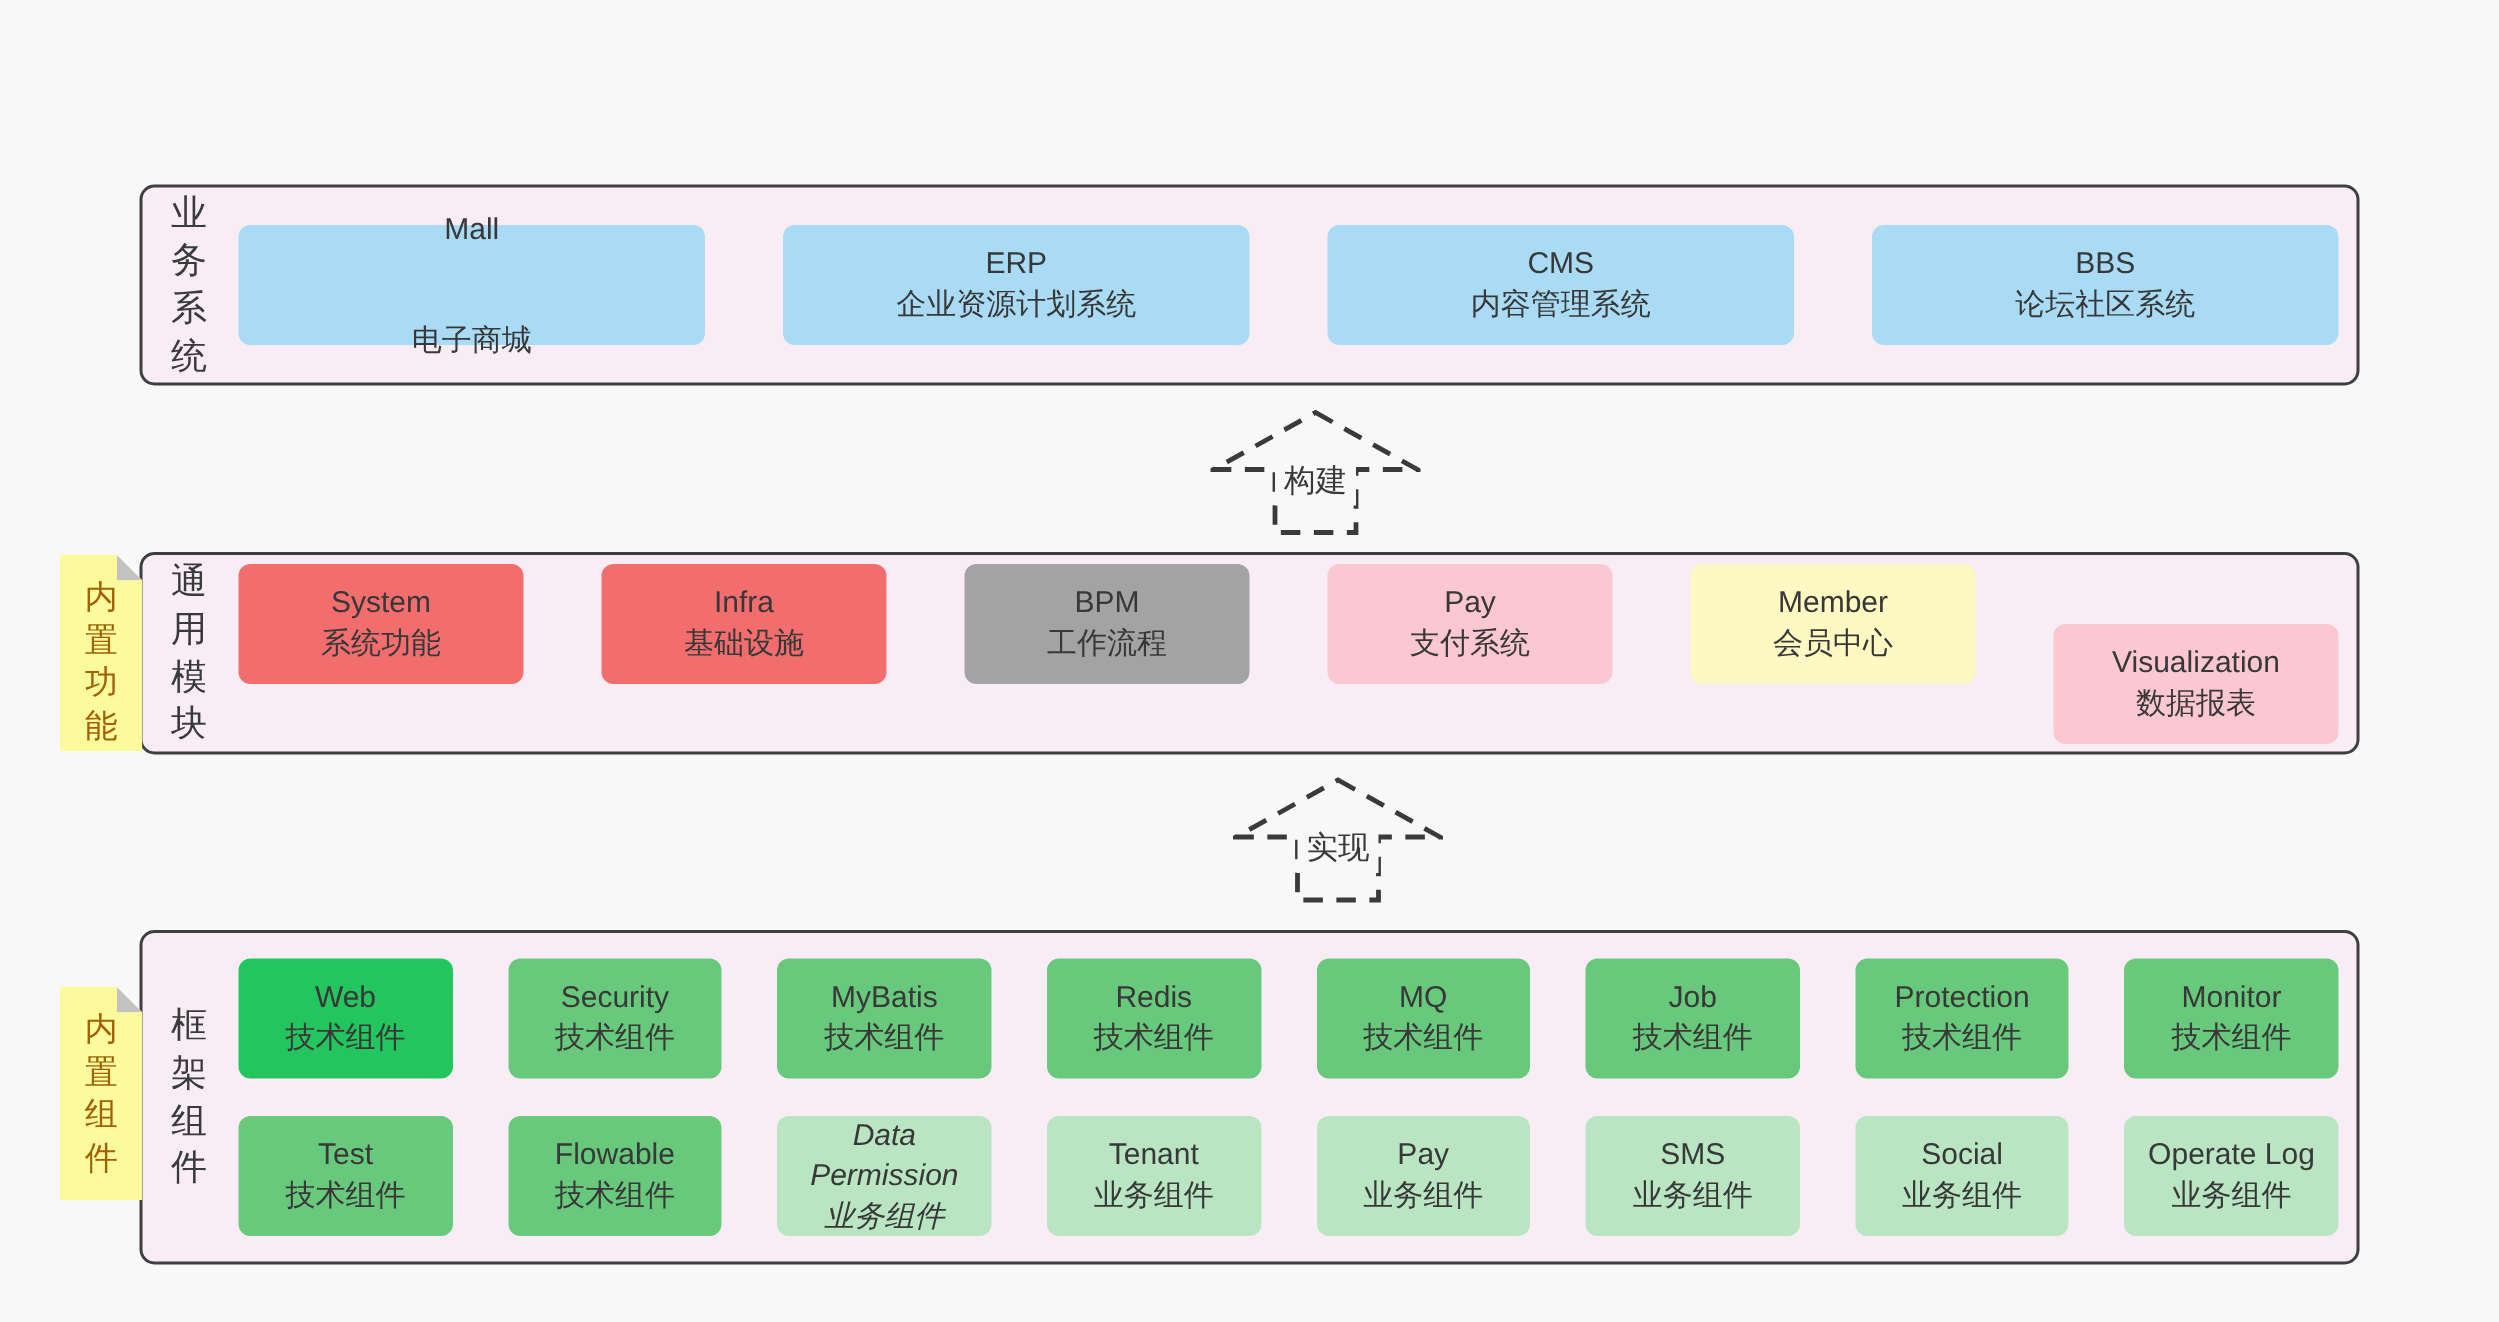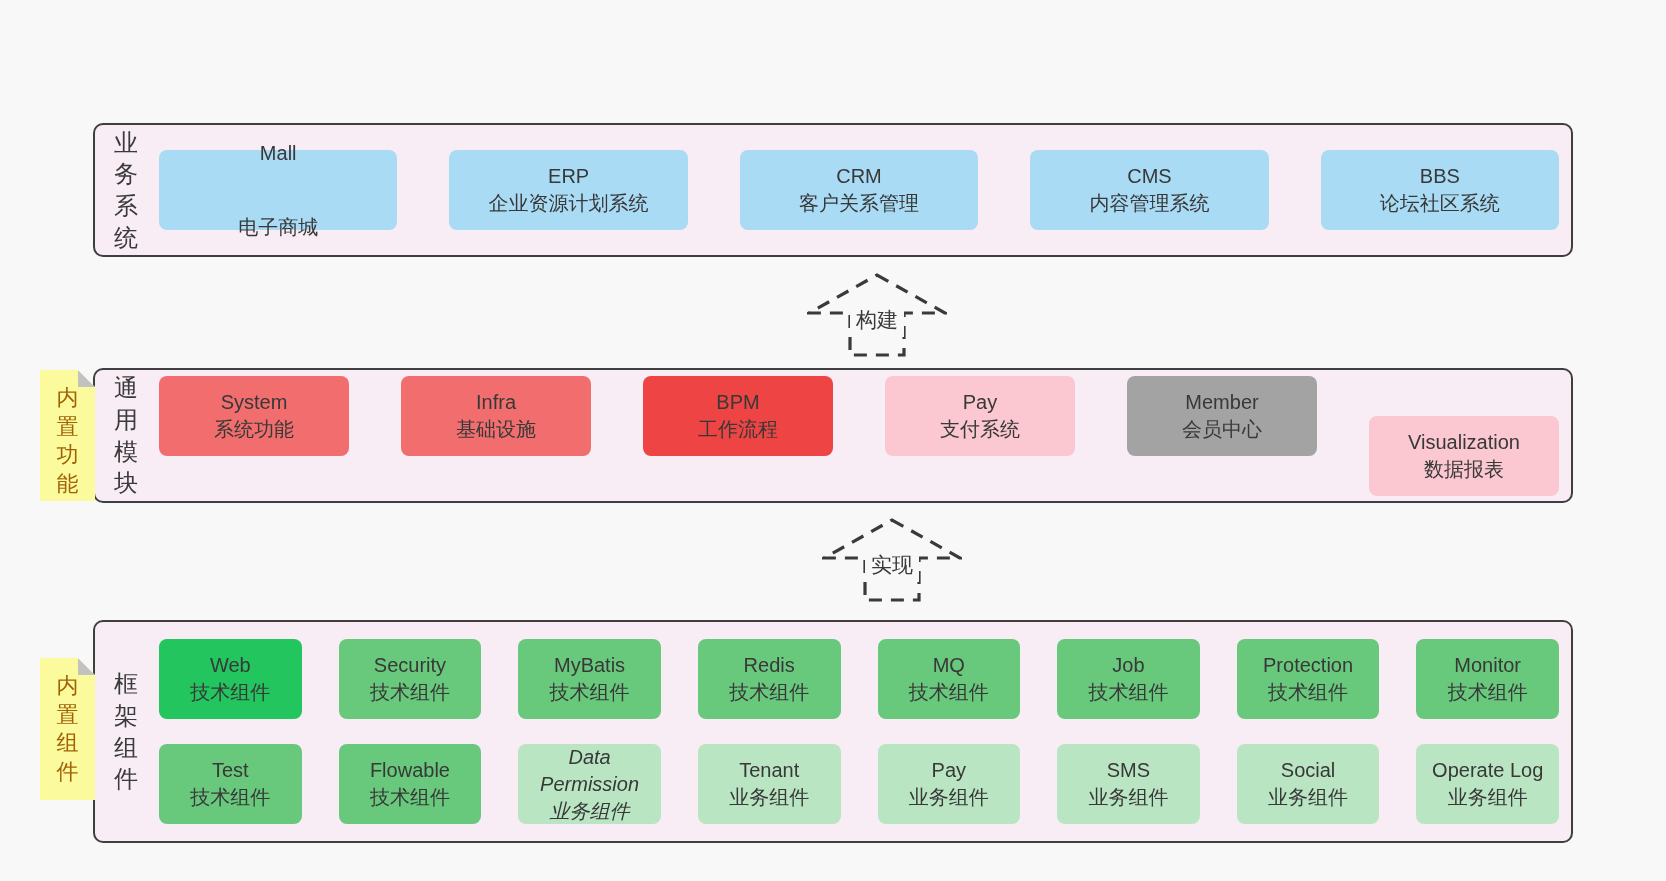--- a/index.html
+++ b/index.html
@@ -135,24 +135,20 @@
         <div class="box-row">
           <div class="box" style="background: rgb(169, 219, 245); gap: 47px;">
             <div class="box-name">Mall</div>
             <div class="box-desc">电子商城</div>
           </div>
           <div class="box" style="background: rgb(169, 219, 245);">
             <div class="box-name">ERP</div>
             <div class="box-desc">企业资源计划系统</div>
           </div>
           <div class="box" style="background: rgb(169, 219, 245);">
-            <div class="box-name">CRM</div>
-            <div class="box-desc">客户关系管理</div>
-          </div>
-          <div class="box" style="background: rgb(169, 219, 245);">
             <div class="box-name">CMS</div>
             <div class="box-desc">内容管理系统</div>
           </div>
           <div class="box" style="background: rgb(169, 219, 245);">
             <div class="box-name">BBS</div>
             <div class="box-desc">论坛社区系统</div>
           </div>
         </div>
       </div>
   </div>
@@ -173,29 +169,29 @@
     <div class="boxes-host">
         <div class="box-row">
           <div class="box" style="background: rgb(242, 110, 110);">
             <div class="box-name">System</div>
             <div class="box-desc">系统功能</div>
           </div>
           <div class="box" style="background: rgb(242, 110, 110);">
             <div class="box-name">Infra</div>
             <div class="box-desc">基础设施</div>
           </div>
-          <div class="box" style="background: #ef4444;">
+          <div class="box" style="background: #a3a3a3;">
             <div class="box-name">BPM</div>
             <div class="box-desc">工作流程</div>
           </div>
           <div class="box" style="background: rgb(251, 199, 208);">
             <div class="box-name">Pay</div>
             <div class="box-desc">支付系统</div>
           </div>
-          <div class="box" style="background: #a3a3a3;">
+          <div class="box" style="background: #fef9c3;">
             <div class="box-name">Member</div>
             <div class="box-desc">会员中心</div>
           </div>
           <div class="box" style="background: rgb(251, 199, 208); margin-top: 40px;">
             <div class="box-name">Visualization</div>
             <div class="box-desc">数据报表</div>
           </div>
         </div>
       </div>
   </div>

